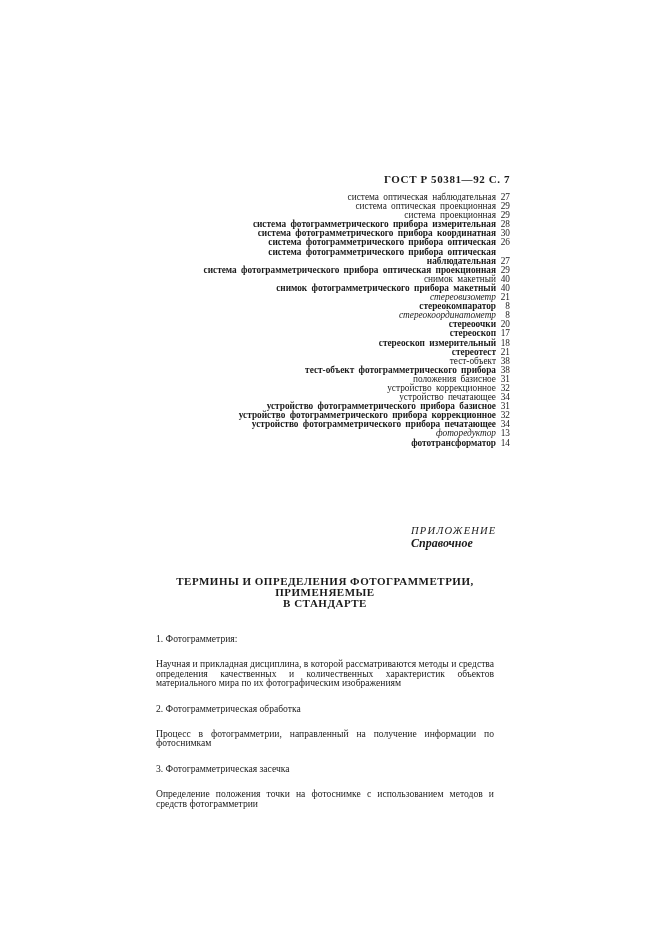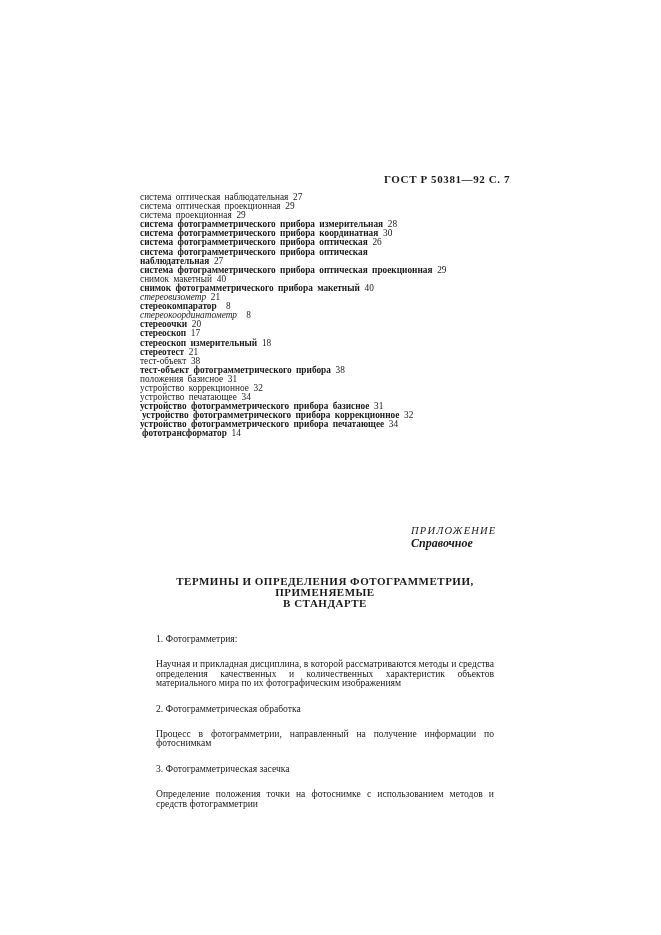--- a/index.html
+++ b/index.html
@@ -1,21 +1,21 @@
 <!DOCTYPE html>
 <html><head>
 <meta charset="utf-8">
 <style>
   html, body { margin:0; padding:0; background:#ffffff; }
   body { width:661px; height:935px; position:relative; overflow:hidden;
          font-family:"Liberation Serif","DejaVu Serif",serif; color:#1a1a1a; }
   .header { position:absolute; left:384px; top:173px; font-size:11px; font-weight:bold;
             letter-spacing:0.6px; font-family:"Liberation Serif",serif; }
   .index { position:absolute; left:140px; top:193px; width:370px; }
-  .row { display:flex; justify-content:flex-start; align-items:flex-end;
+  .row { display:flex; justify-content:flex-end; align-items:flex-end;
          font-size:9.3px; line-height:9.1px; height:9.1px; white-space:nowrap; }
   .row .term { word-spacing:2px; }
   .row .page { min-width:14px; text-align:right; }
   .row.bold .term { font-weight:bold; }
   .row.italic .term { font-style:italic; }
   .row.indent .term { padding-left:2px;margin-top:32px; }
   .appendix { position:absolute; left:411px; top:524px; font-style:italic; }
   .appendix .app-title { font-size:10.5px; letter-spacing:1.2px; line-height:13px; }
   .appendix .app-sub { font-size:12px; line-height:13px;font-weight:bold; }
   .section-title { position:absolute; left:140px; top:576px; width:370px; text-align:center;
@@ -129,20 +129,24 @@
       <span class="page">31</span>
     </div>
   <div class="row bold indent">
       <span class="term">устройство фотограмметрического прибора коррекционное</span>
       <span class="page">32</span>
     </div>
   <div class="row bold">
       <span class="term">устройство фотограмметрического прибора печатающее</span>
       <span class="page">34</span>
     </div>
+  <div class="row italic">
+      <span class="term">фоторедуктор</span>
+      <span class="page">13</span>
+    </div>
   <div class="row bold indent">
       <span class="term">фототрансформатор</span>
       <span class="page">14</span>
     </div>
 </div>
 
 <div class="appendix">
   <div class="app-title">ПРИЛОЖЕНИЕ</div>
   <div class="app-sub">Справочное</div>
 </div>

